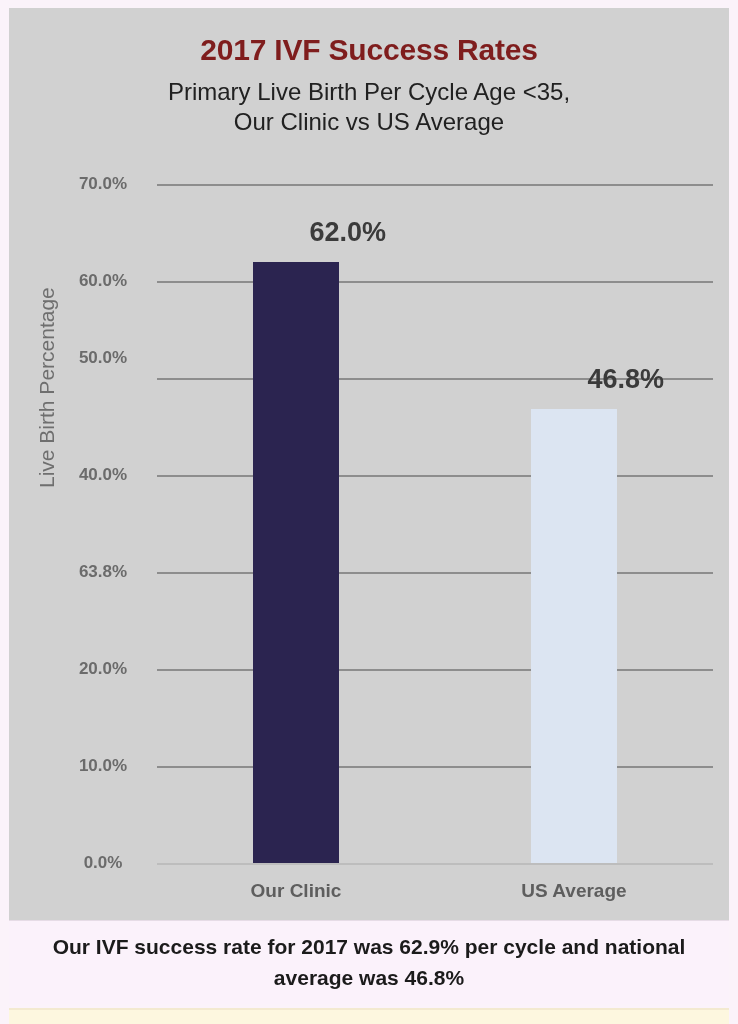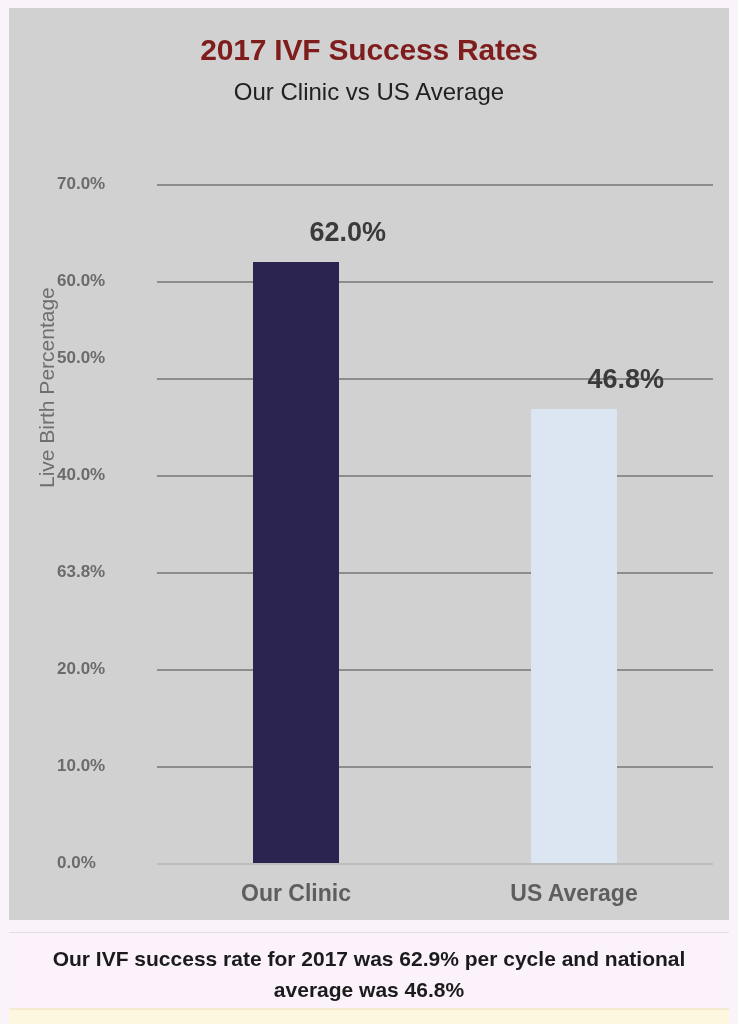--- a/index.html
+++ b/index.html
@@ -74,21 +74,21 @@
     text-align: center;
     color: #6f6f6f;
     font-size: 21px;
     white-space: nowrap;
   }
 
   .y-tick-label {
     position: absolute;
     right: 0;
     width: 92px;
-    text-align: left;
+    text-align: center;
     color: #6b6b6b;
     font-size: 17px;
     font-weight: bold;
     transform: translateY(-50%);
   }
   .y-tick-col {
     position: absolute;
     left: 48px;
     top: 0;
     width: 92px;
@@ -115,29 +115,29 @@
     text-align: right;
     color: #3b3b3b;
     font-size: 27px;
     font-weight: bold;
     transform: translateY(-100%);
   }
   .cat-label {
     position: absolute;
     text-align: center;
     color: #5e5e5e;
-    font-size: 23px;
+    font-size: 19px;
     font-weight: bold;
     top: 872px;
   }
 
   
   #caption-strip {
     position: relative;
-    margin-top: 12px;
+    margin-top: 0;
     width: 720px;
     height: 84px;
     box-sizing: border-box;
     background: #fbf2fb;
     border-top: 1px solid #e6dce6;
     display: flex;
     align-items: center;
     justify-content: center;
   }
   #caption-text {
@@ -162,20 +162,21 @@
 </head>
 <body>
 
 <div id="page-frame">
 
   <div id="chart-card">
 
     <div id="chart-title">2017 IVF Success Rates</div>
 
     <div id="chart-subtitle">
+      <div>Primary Live Birth Per Cycle Age &lt;35,</div>
       <div>Our Clinic vs US Average</div>
     </div>
 
     <div id="plot-wrap">
 
       <div id="y-axis-title">Live Birth Percentage</div>
 
       <div class="y-tick-col" id="y-tick-col">
           <div class="y-tick-label" style="top: 855px;">0.0%</div>
           <div class="y-tick-label" style="top: 758px;">10.0%</div>

